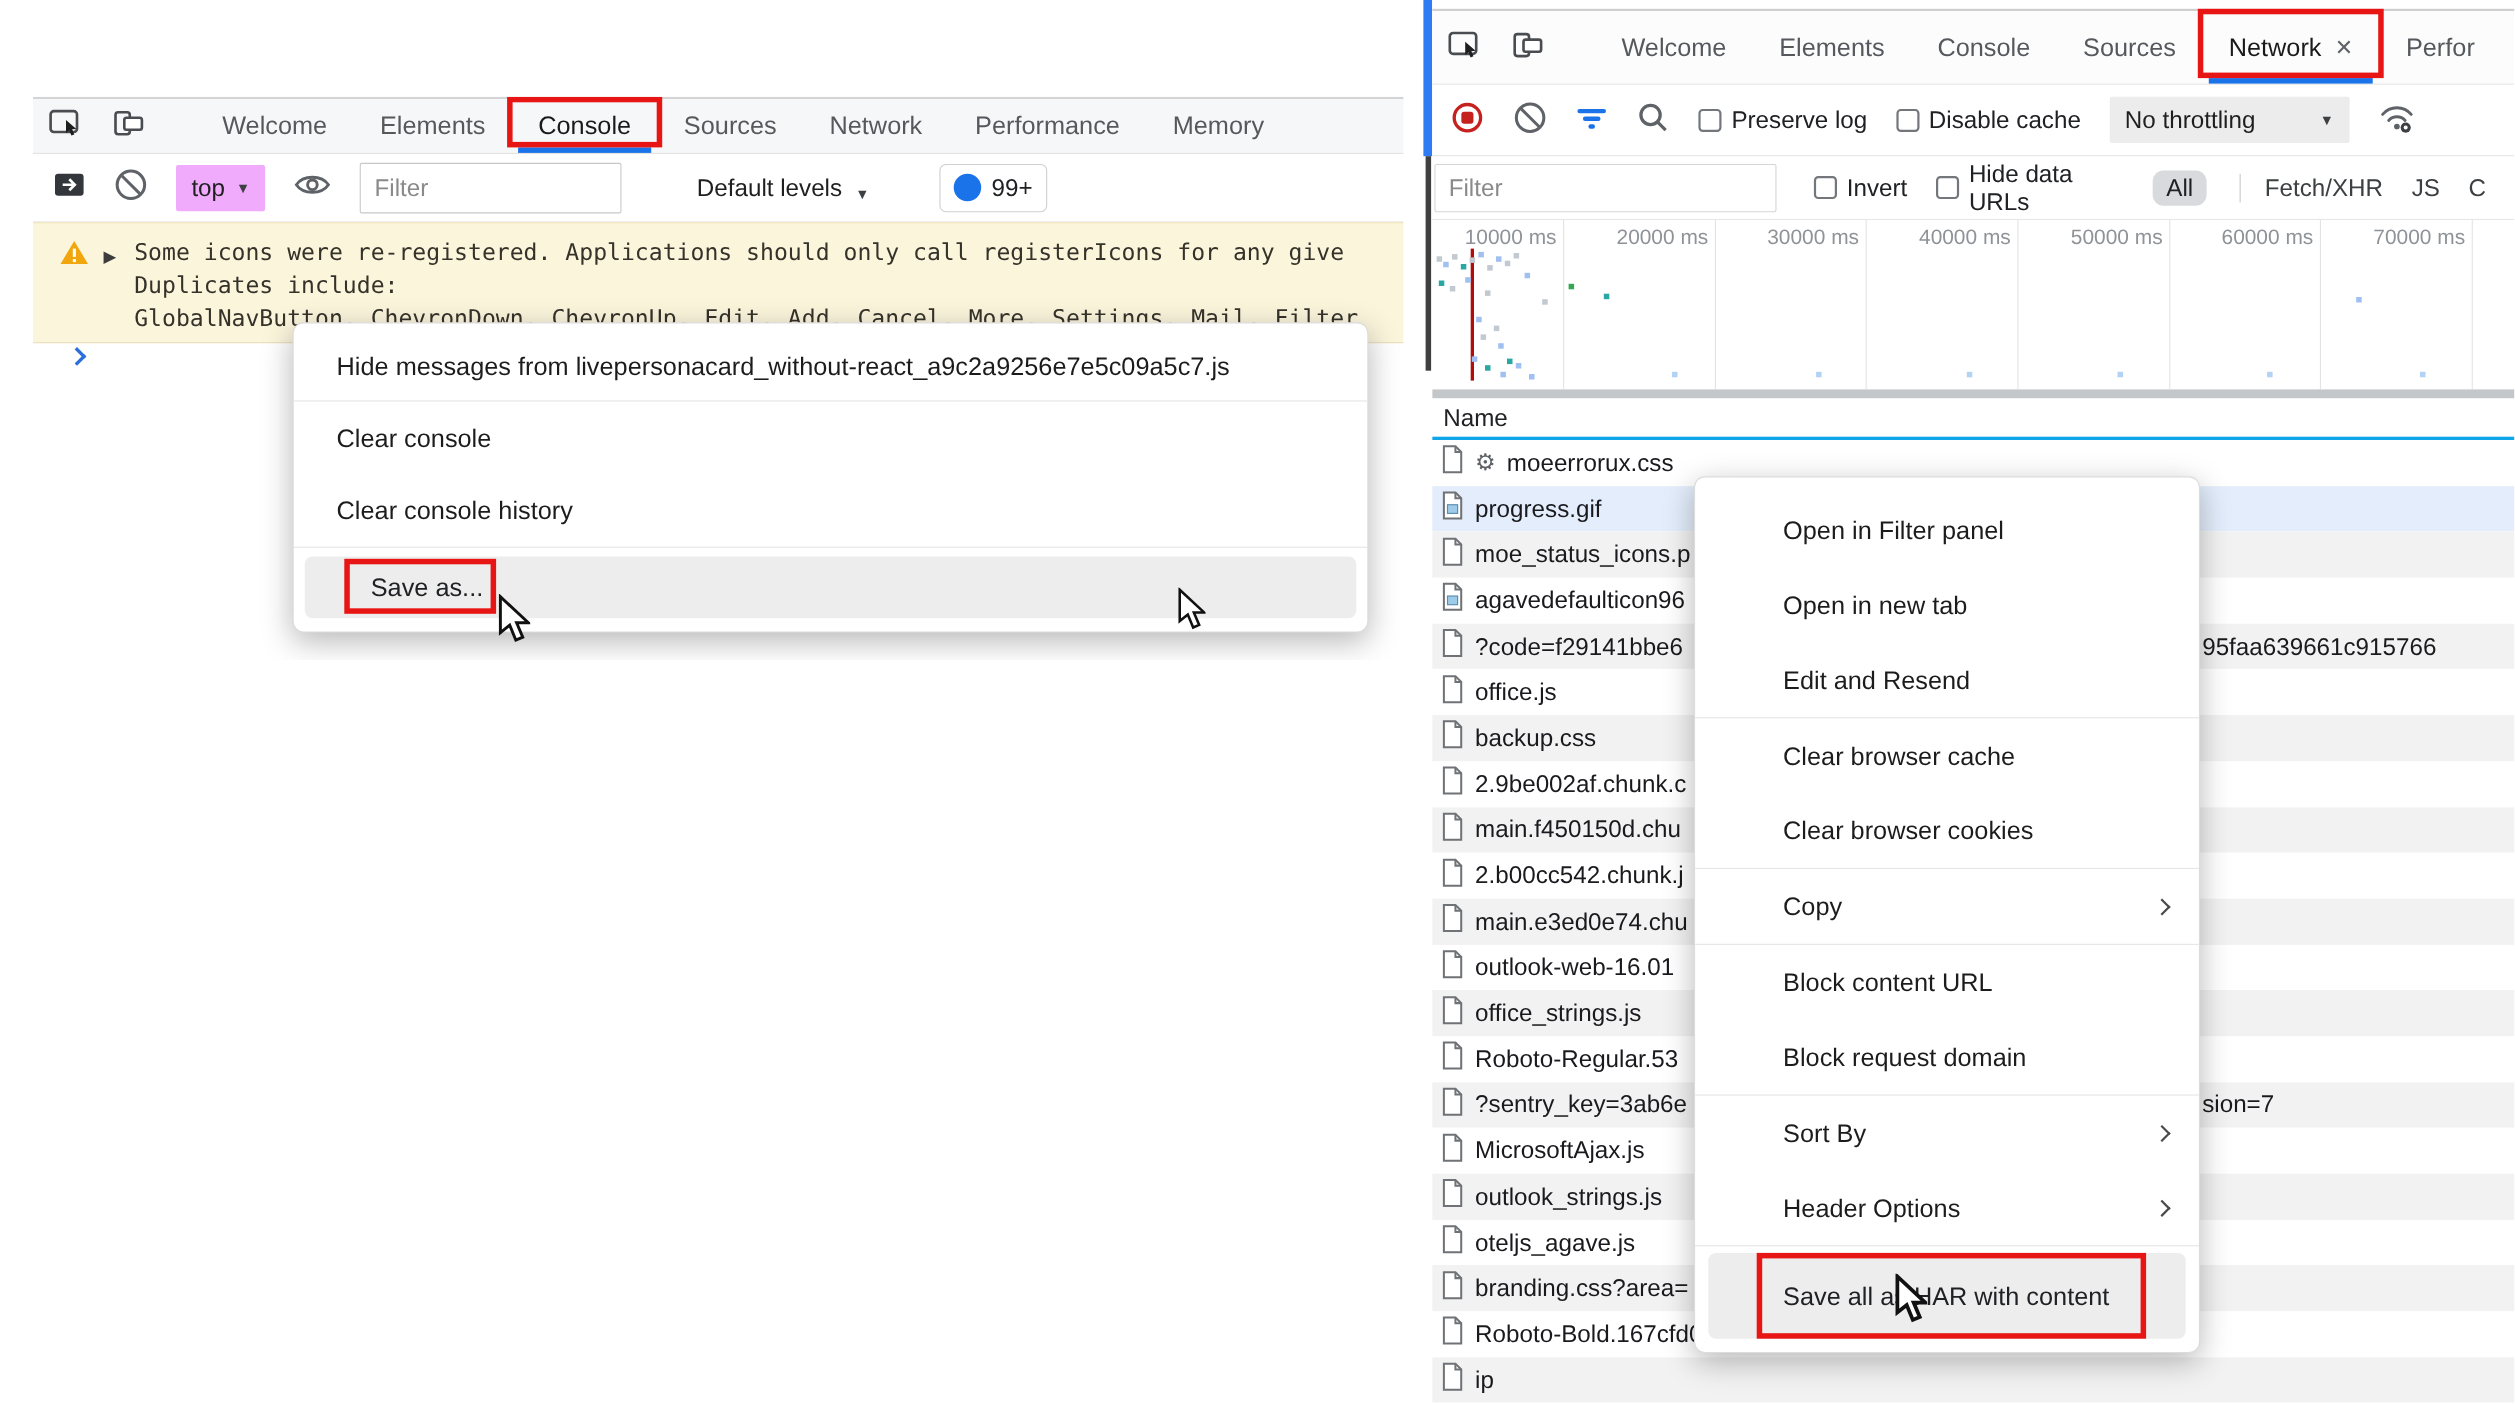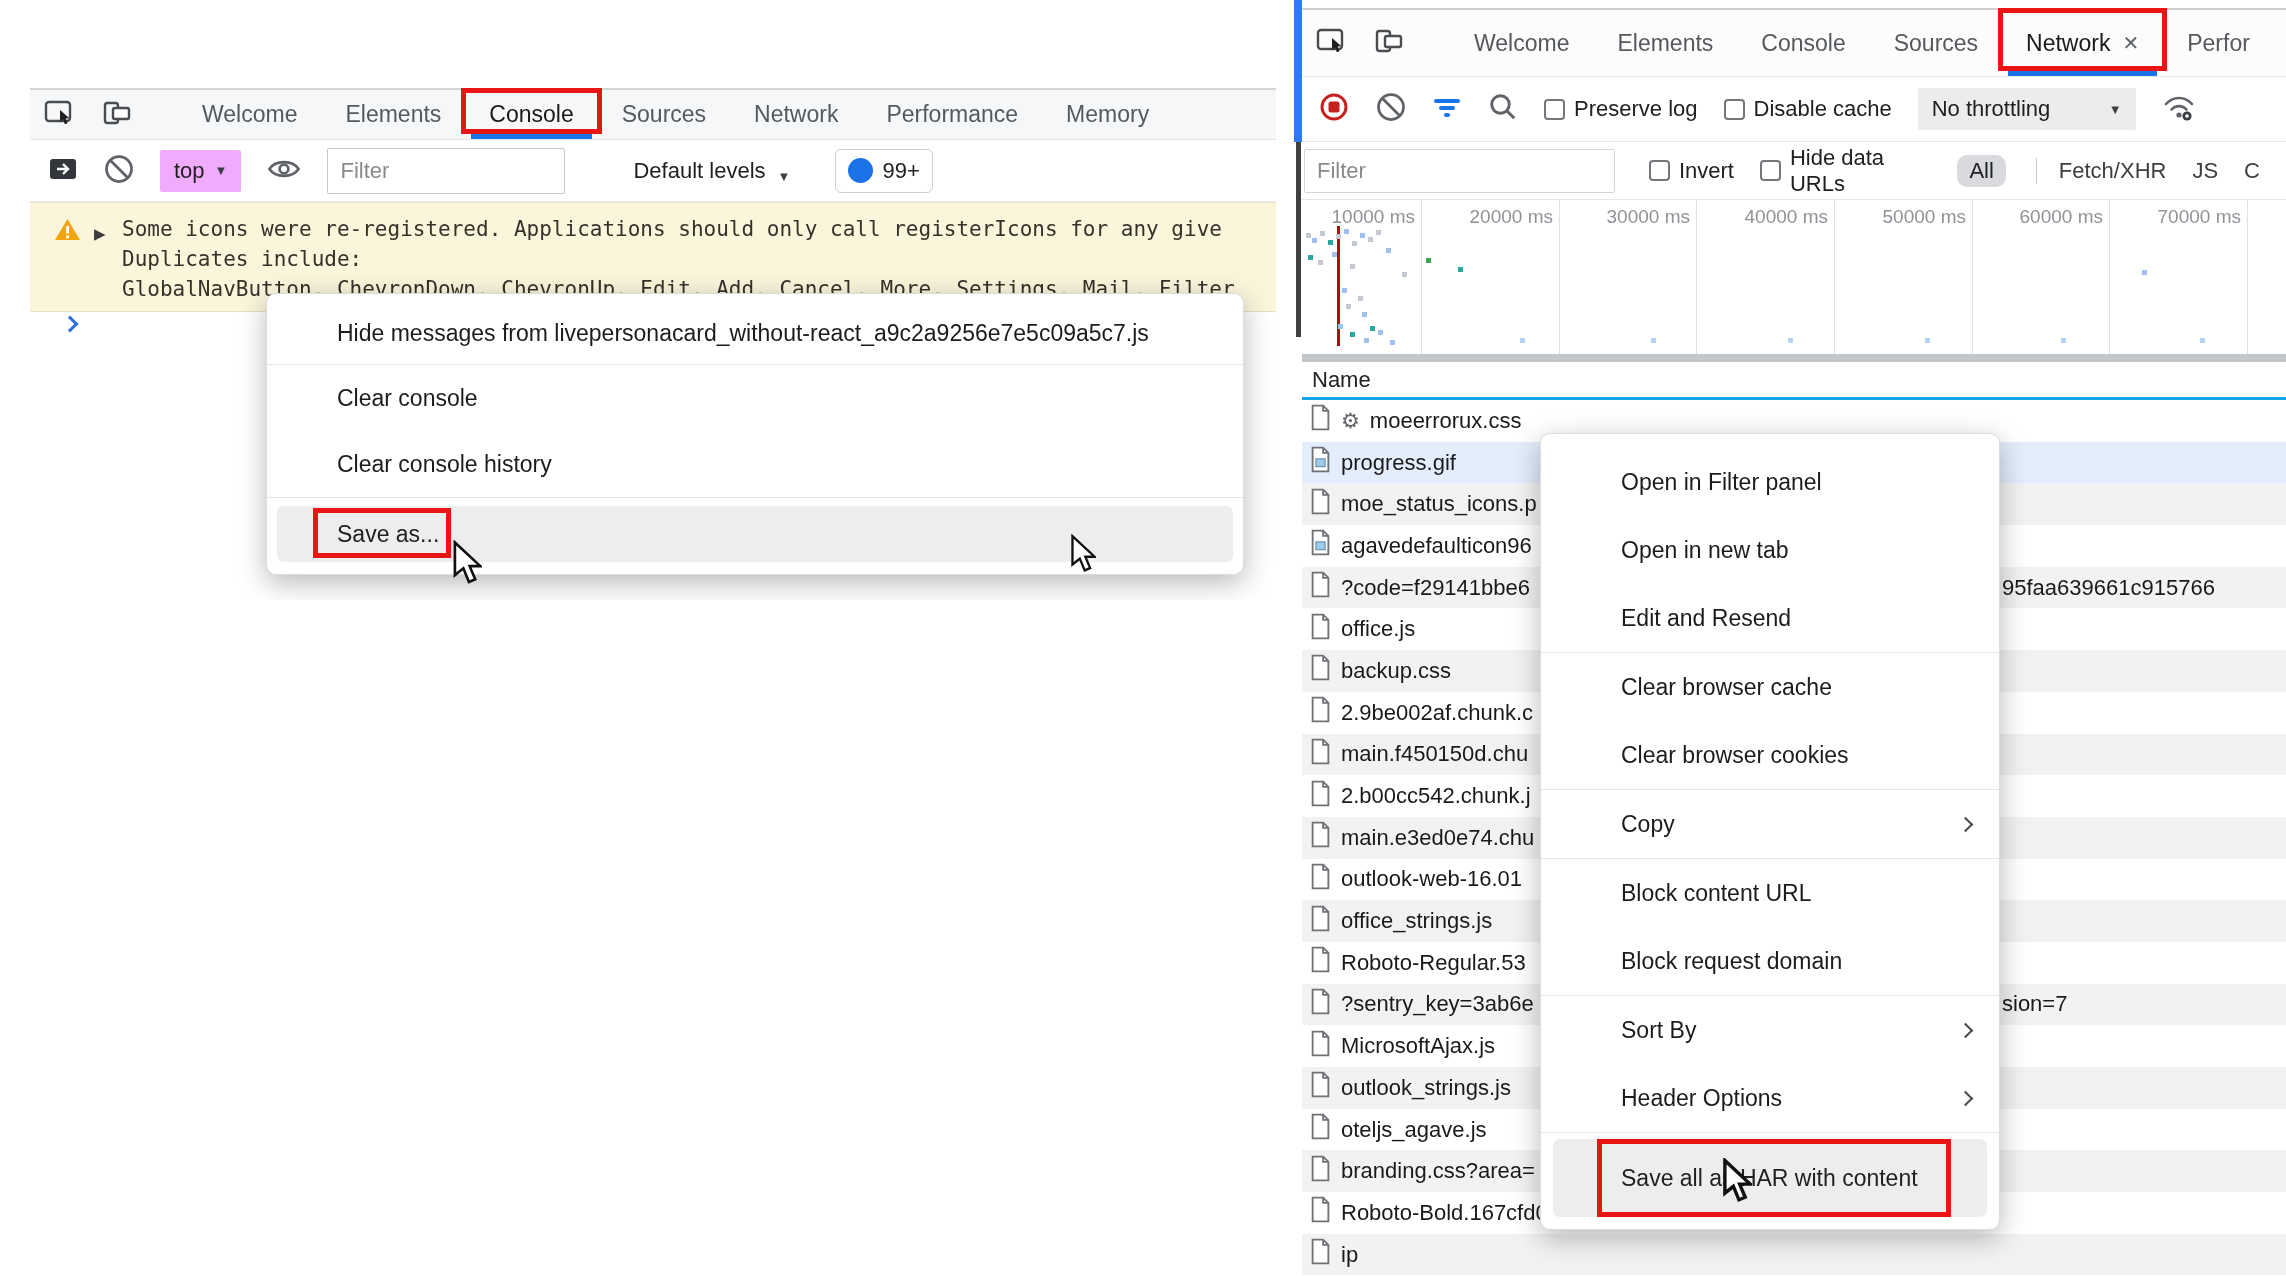--- a/index.html
+++ b/index.html
@@ -8,21 +8,21 @@
 
   
   .caret { font-size:13px; color:#3c4043; }
   .chev { width:11px; height:11px; border-top:2.6px solid #4a4a4a; border-right:2.6px solid #4a4a4a; transform:rotate(45deg); }
   .cbx { width:21px; height:21px; border:2.2px solid #73777c; border-radius:4px; background:#fff; flex:0 0 auto; }
   .chip { display:flex; align-items:center; gap:10px; background:#f0abfc; height:42px; padding:0 14px; border-radius:2px; font-size:22px; color:#1f1f1f; }
   .redbox { position:absolute; border:5px solid #e81515; pointer-events:none; z-index:50; }
   .blueline { position:absolute; left:6px; right:6px; bottom:0; height:5px; background:#1a73e8; }
   .menu { position:absolute; background:#fff; border:1px solid #dcdcdc; border-radius:10px;
           box-shadow:0 8px 28px rgba(0,0,0,.28); z-index:40; }
-  .menu .mi { display:flex; align-items:center; padding-left:70px; font-size:23px; color:#1c1c1c; position:relative; }
+  .menu .mi { display:flex; align-items:center; padding-left:39px; font-size:23px; color:#1c1c1c; position:relative; }
   .menu .sep { height:1px; background:#e5e5e5; }
   .menu .hi { background:#ededed; border-radius:7px; position:relative; }
   .cursor { position:absolute; z-index:60; }
 
   
   .lpanel { position:absolute; left:30px; top:88px; width:1246px; height:512px; background:#fff; overflow:hidden; }
   .l-tabbar { height:52px; background:#f6f7f8; border-top:2px solid #d4d4d4; border-bottom:1px solid #e3e3e3;
               display:flex; align-items:center; padding-left:14px; }
   .tabicons { display:flex; align-items:center; gap:28px; margin-right:46px; }
   .tab { position:relative; height:100%; display:flex; align-items:center; padding:0 24px; font-size:23px; color:#55595e; }
@@ -145,21 +145,21 @@
       <svg width="34" height="26" viewBox="0 0 28 20">
           <path d="M2 10 C7 2.5, 21 2.5, 26 10 C21 17.5, 7 17.5, 2 10 Z" fill="none" stroke="#5f6368" stroke-width="2.2"></path>
           <circle cx="14" cy="10" r="3.6" fill="none" stroke="#5f6368" stroke-width="2.2"></circle>
         </svg>
     </span>
     <input class="finput" style="width: 238px;" placeholder="Filter">
     <span class="lvl" style="margin-left:42px;">
       <span>Default levels</span>
       <span class="caret">▼</span>
     </span>
-    <span class="badge" style="margin-left:19px;">
+    <span class="badge" style="margin-left:38px;">
       <span class="bubble"></span>
       <span>99+</span>
     </span>
   </div>
 
   <div class="l-warning">
     <span style="position:absolute; left:24px; top:15px;">
       <svg width="27" height="23" viewBox="0 0 27 23">
           <polygon points="13.5,1 26,22 1,22" fill="#f2a60d"></polygon>
           <rect x="12.2" y="8" width="2.8" height="7.5" fill="#fff"></rect>

